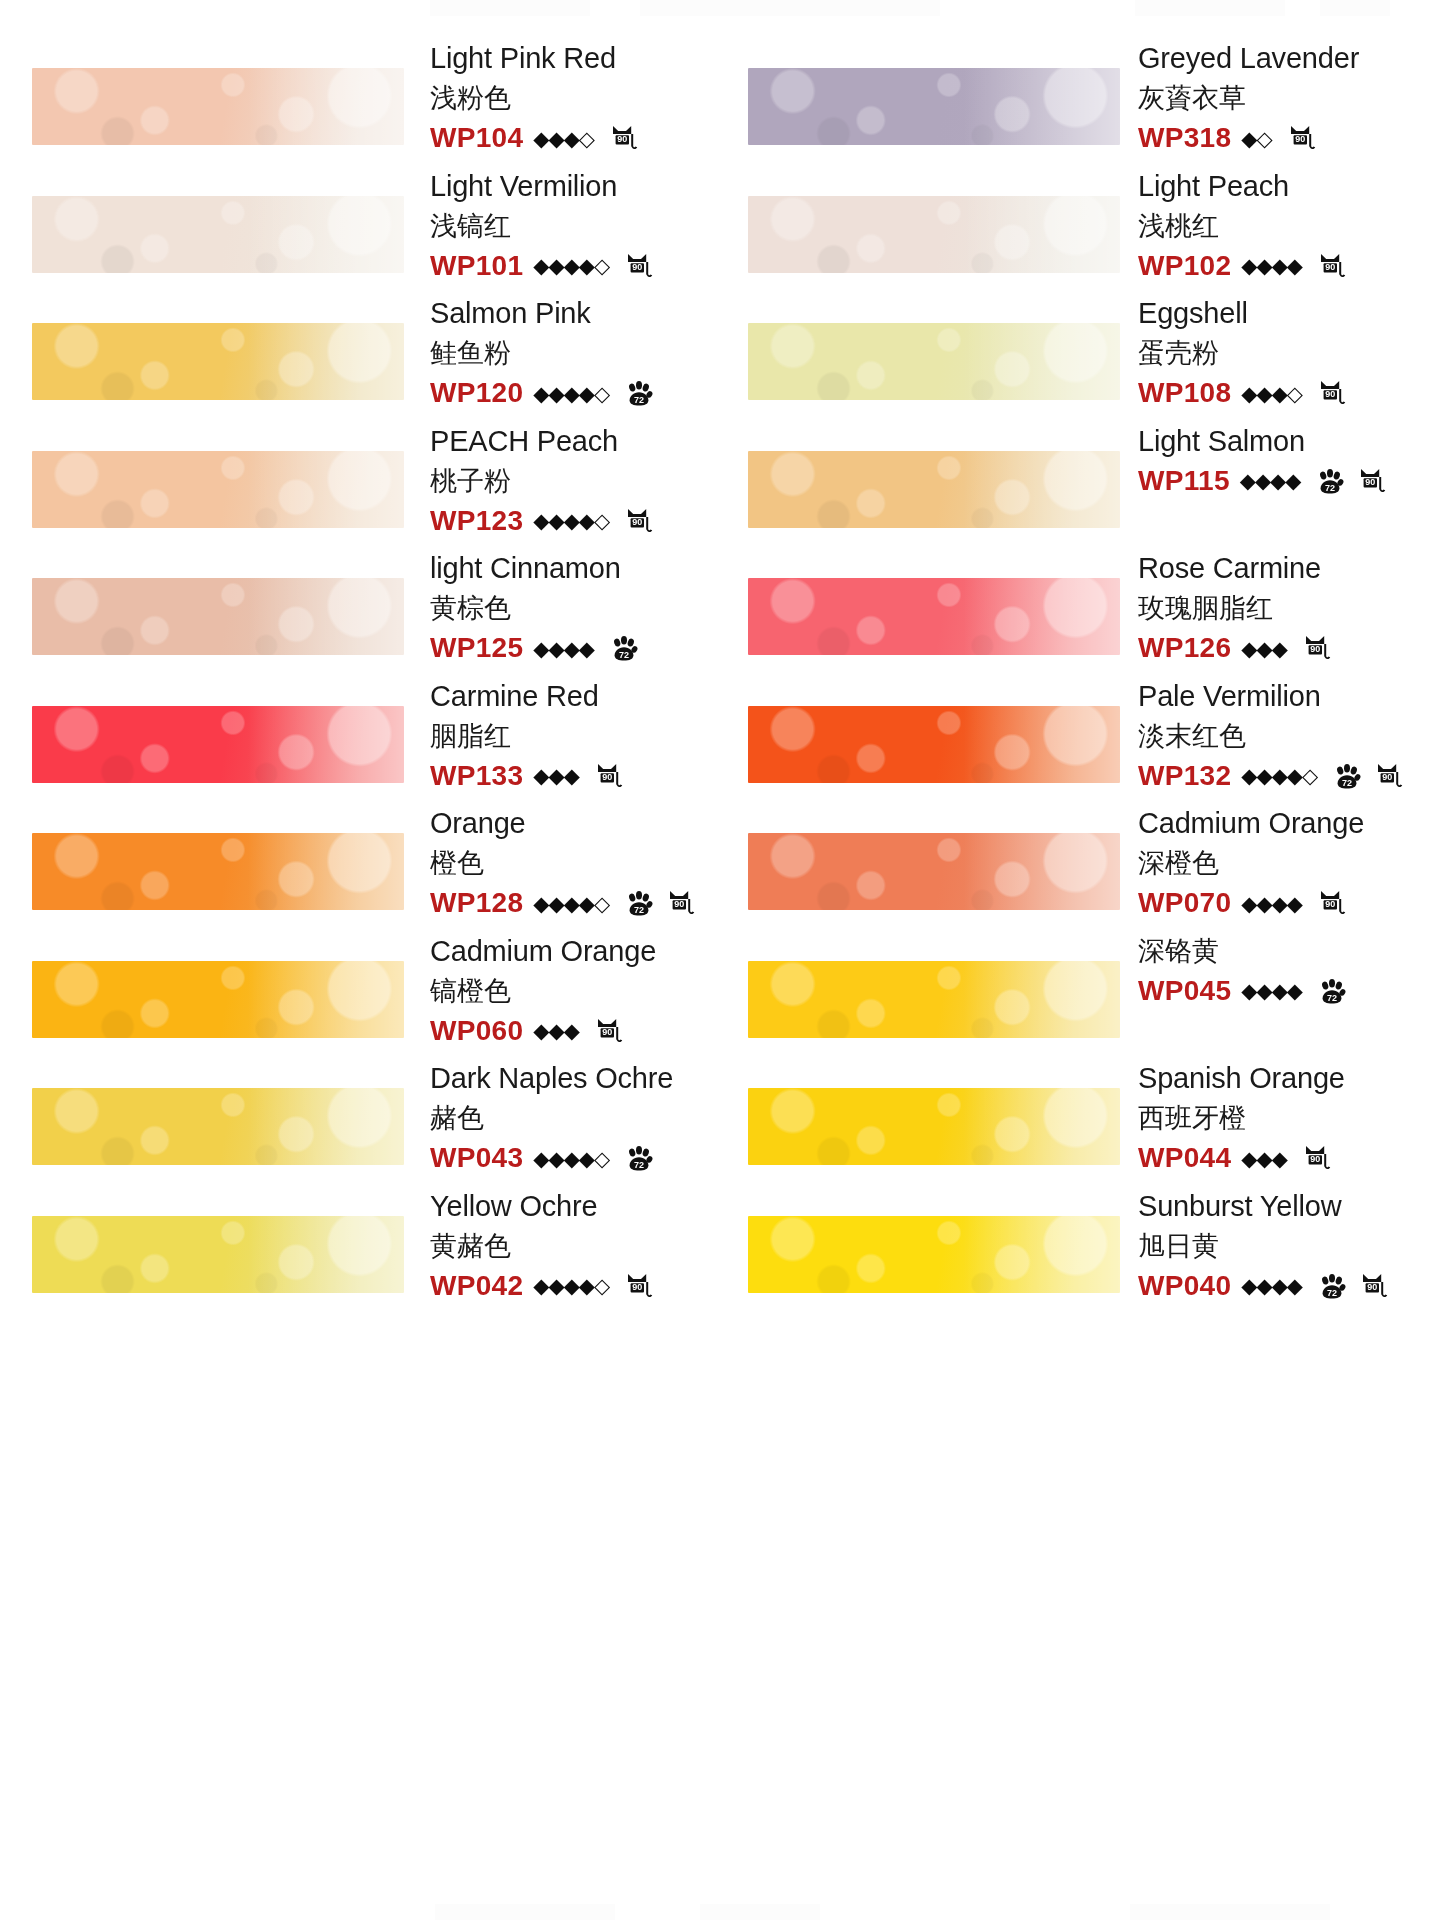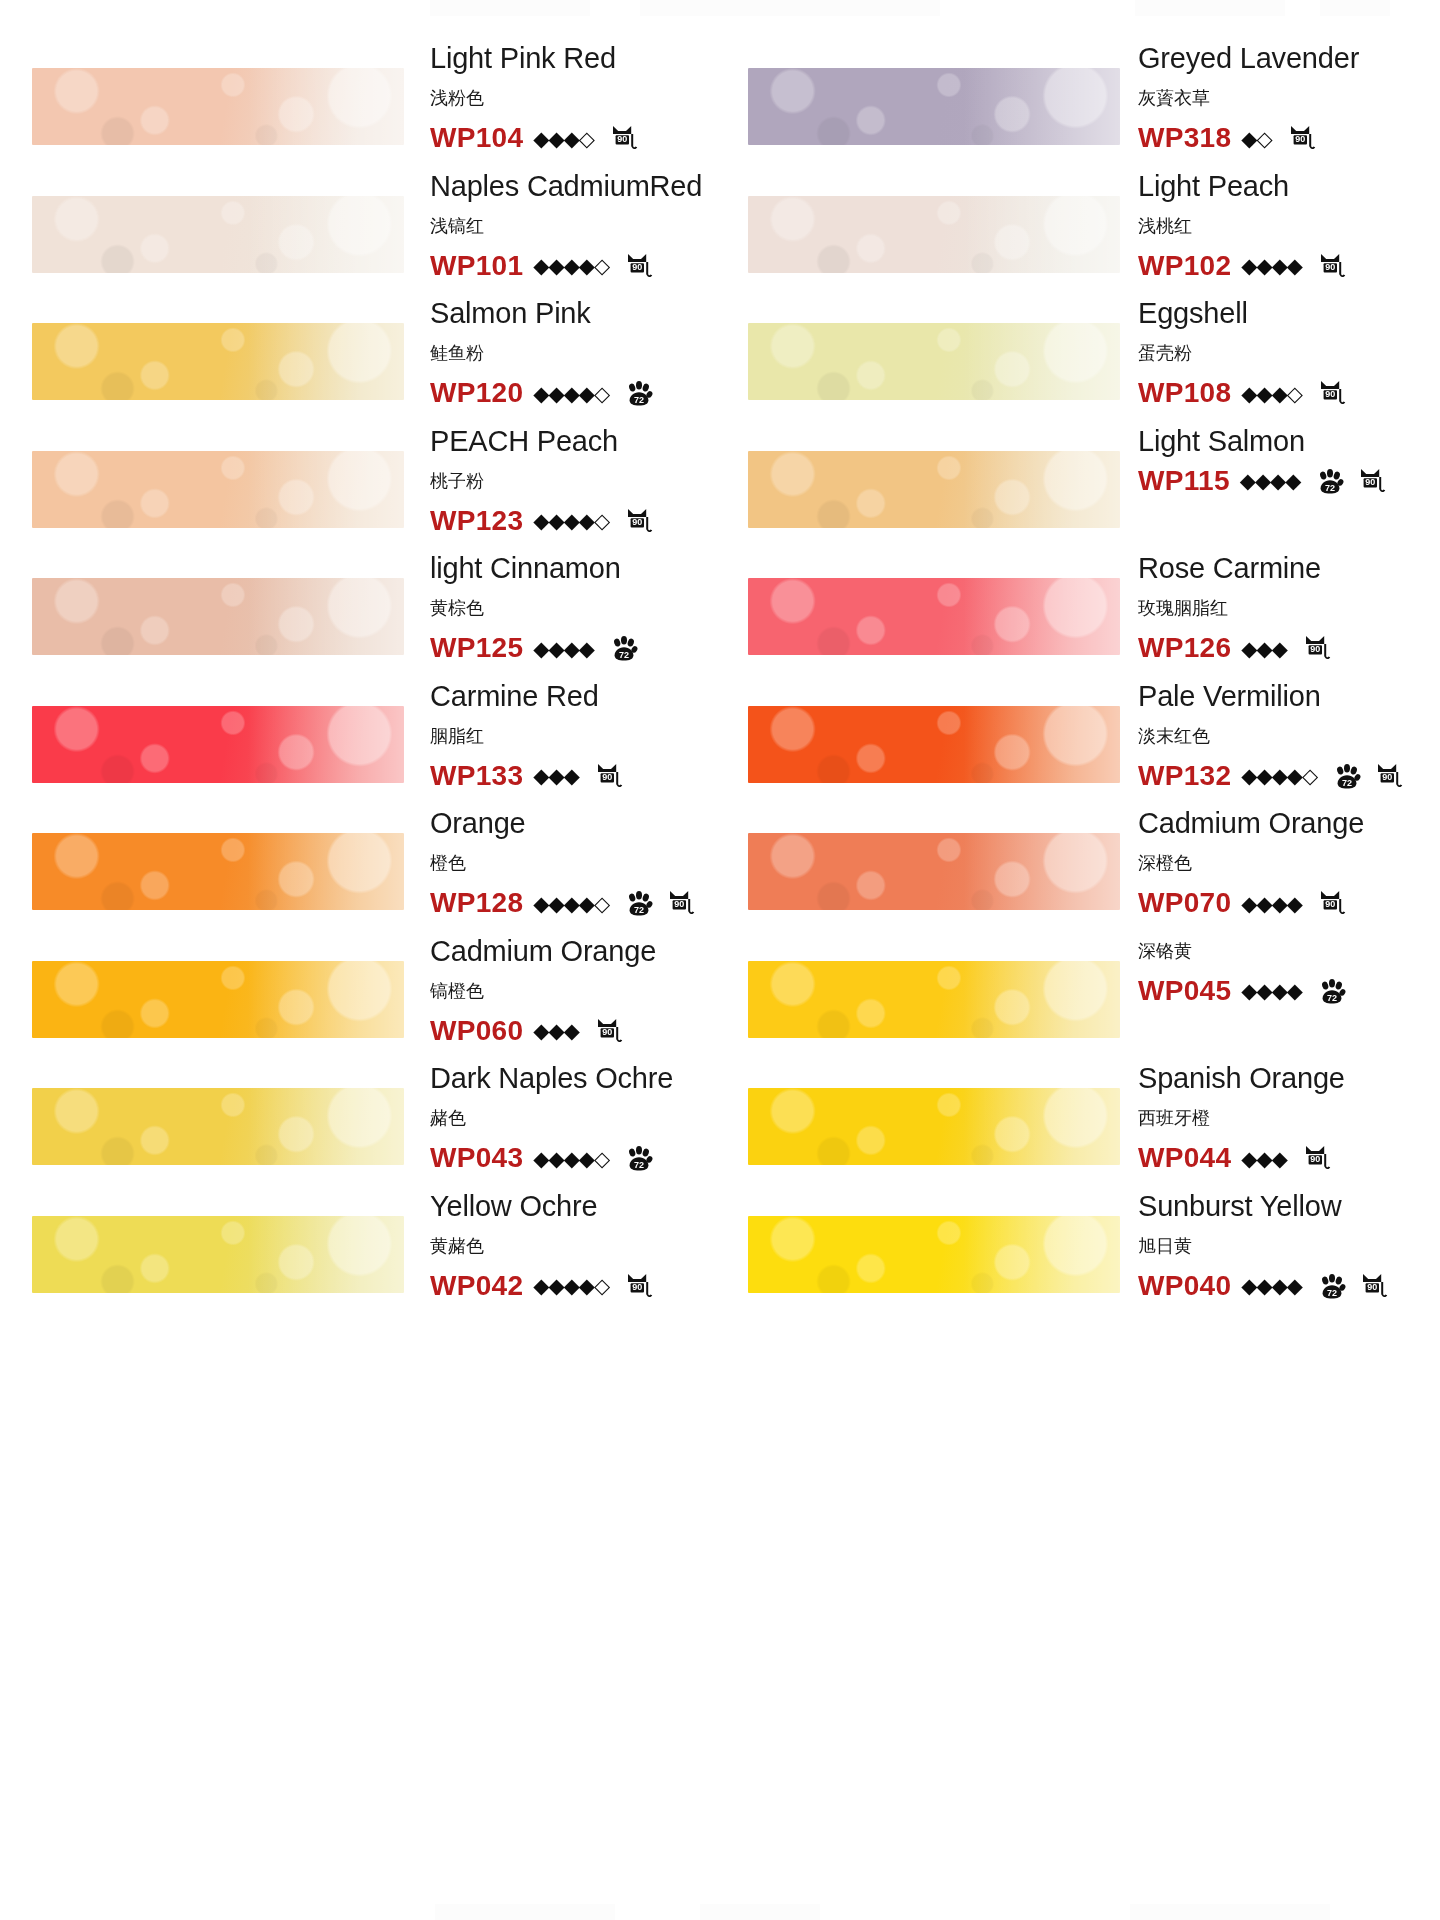--- a/index.html
+++ b/index.html
@@ -80,21 +80,21 @@
 
   .name-en{
     font-size:29px;
     line-height:40px;
     letter-spacing:-.2px;
     font-weight:400;
     white-space:nowrap;
     color:#1a1a1a;
   }
   .name-cn{
-    font-size:18px;
+    font-size:27px;
     line-height:40px;
     font-weight:400;
     white-space:nowrap;
     color:#1a1a1a;
   }
   .codeline{
     display:flex;
     align-items:center;
     line-height:40px;
     white-space:nowrap;
@@ -216,21 +216,21 @@
       </div>
       <div class="row">
         <div class="cell left">
           <div class="swatch" style="background: linear-gradient(100deg, rgb(240, 226, 216) 0%, rgb(240, 226, 216) 52%, rgb(239, 233, 223) 88%, rgb(239, 233, 223) 100%);">
             <div class="swatch-inner">
               <div class="swatch-tex"></div>
               <div class="swatch-fade"></div>
             </div>
           </div>
           <div class="info">
-            <div class="name-en">Naples CadmiumRed</div>
+            <div class="name-en">Light Vermilion</div>
             <div class="name-cn">浅镐红</div>
             <div class="codeline">
               <span class="code">WP101</span>
               <span class="marks">
                 <span class="dia">◆◆◆◆◇</span>
                 <span style="display: inline-flex; align-items: center;">
                   <span class="icon">
                     <svg width="28" height="30" viewBox="0 0 28 30" aria-hidden="true">
                       <path d="M3 10 L3 2 L8.2 7 L16 7 L21.2 2 L21.2 10 L21.2 22 C21.2 22 22.6 25.8 25.4 25.0 C26.6 24.6 27.2 23.2 27.2 23.2 L25.2 22.4 C25.2 22.4 25.0 23.4 24.2 23.3 C23.2 23.2 23.2 21.8 23.2 21.8 L23.2 10 Z" fill="#111111"></path>
                       <rect x="5.6" y="11.2" width="13.4" height="9.2" rx="1" fill="#111111"></rect>

